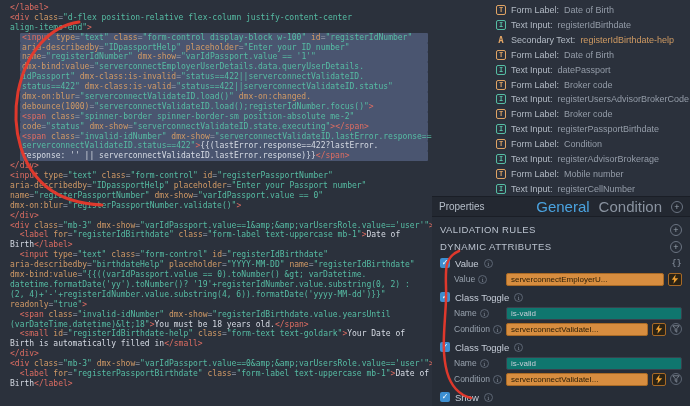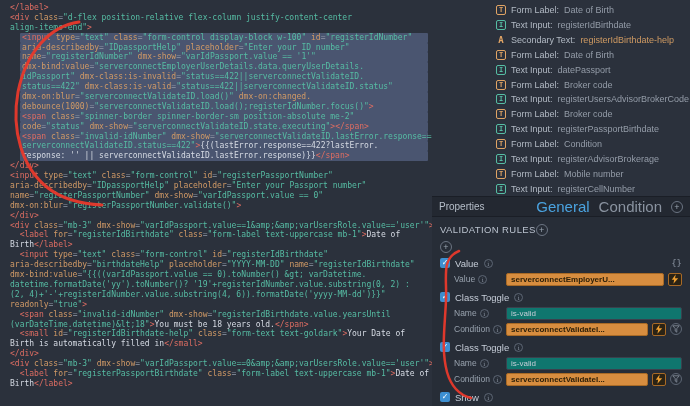--- a/index.html
+++ b/index.html
@@ -36,35 +36,35 @@
   .props{position:absolute;top:196px;left:0;right:0;bottom:0;background:#272d37}
   .props-header{display:flex;align-items:center;height:21px;padding:0 7px;background:#232831;
     border-top:1px solid #1a1e26;border-bottom:1px solid #1a1e26}
   .props-title{color:#b6bec9;font-size:10px}
   .tabs{margin-left:auto;display:flex;align-items:center;gap:9px}
   .tab{font-size:15px;color:#8a93a0;cursor:pointer}
   .tab.active{color:#4aa3e0}
   .circle-btn{flex:none;width:12px;height:12px;border:1px solid #6b7482;border-radius:50%;
     color:#9aa5b1;font-size:9px;line-height:10px;text-align:center;cursor:pointer}
   .props-body{padding:4px 8px 0 8px}
-  .section-header{display:flex;align-items:center;justify-content:flex-start;height:17px;
+  .section-header{display:flex;align-items:center;justify-content:space-between;height:17px;
     color:#bac2ce;font-size:9.5px;letter-spacing:.4px}
   .attr-group{margin-bottom:2px}
   .cb-row{display:flex;align-items:center;gap:5px;height:16px}
   .cb{flex:none;width:10px;height:10px;border-radius:2px;background:#3d8fd1;color:#fff;
     font-size:8px;line-height:10px;text-align:center;cursor:pointer}
   .cb-label{color:#c6cdd8;font-size:9.5px}
   .info{flex:none;width:9px;height:9px;border:1px solid #5d6674;border-radius:50%;color:#8a93a0;
     font-size:6px;line-height:8px;text-align:center;font-family:"DejaVu Serif",serif}
   .row-right{margin-left:auto;color:#8a93a0;font-size:9px;font-family:"DejaVu Sans Mono",monospace;cursor:pointer}
   .field-row{display:flex;align-items:center;gap:4px;height:16px;padding-left:14px}
   .field-label{flex:none;width:48px;display:flex;align-items:center;gap:3px;color:#98a2ae;font-size:8.5px}
   .field-input{flex:1;min-width:0;height:13px;background:#0f766e;border:1px solid #3a414d;border-radius:2px;
     color:#c6cdd8;font-size:8px;line-height:11px;padding:0 4px;white-space:nowrap;overflow:hidden;cursor:text}
-  .field-input.dynamic{background:#d78d3f;border-color:#a86a26;color:#2f2109;font-weight:700}
+  .field-input.dynamic{background:#d78d3f;border-color:#a86a26;color:#2f2109;font-weight:400}
   .bolt{flex:none;width:14px;height:13px;border:1px solid #a86a26;border-radius:2px;background:#2b2315;
     display:flex;align-items:center;justify-content:center;cursor:pointer}
   .circle-icon{flex:none;width:12px;height:12px;border:1px solid #5d6674;border-radius:50%;
     display:flex;align-items:center;justify-content:center;cursor:pointer}
 
   
   .annotations{position:absolute;inset:0;width:690px;height:406px;pointer-events:none;z-index:5}
 </style>
 </head>
 <body>
@@ -191,20 +191,21 @@
           <span class="circle-btn">+</span>
         </div>
       </div>
 
       <div class="props-body">
         <div class="section-header">
           <span>VALIDATION RULES</span>
           <span class="circle-btn">+</span>
         </div>
         <div class="section-header">
+          <span>DYNAMIC ATTRIBUTES</span>
           <span class="circle-btn">+</span>
         </div>
         <div id="props-groups">
             <div class="attr-group">
               <div class="cb-row">
                 <span class="cb">✓</span>
                 <span class="cb-label">Value</span>
                 <span class="info">i</span>
                 <span class="row-right">{}</span>
               </div>

